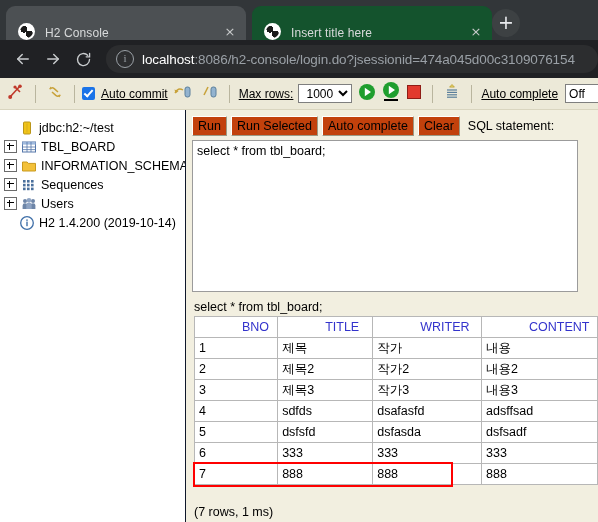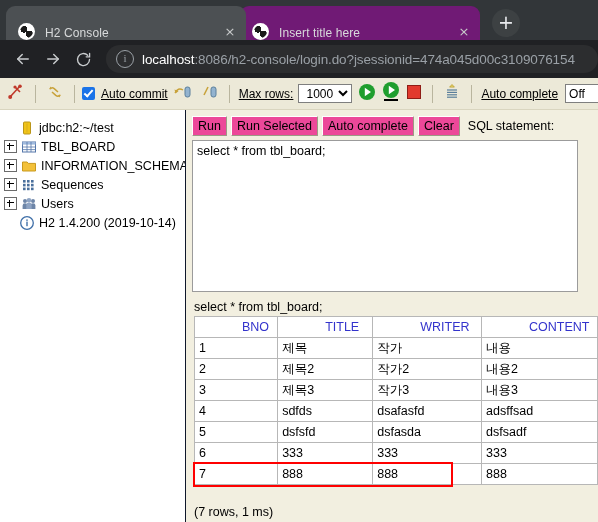--- a/index.html
+++ b/index.html
@@ -39,23 +39,23 @@
     box-sizing: border-box;
     padding: 0 8px 0 12px;
   }
   .tab.active {
     left: 6px;
     width: 240px;
     background: #4c5053;
     z-index: 3;
   }
   .tab.inactive {
-    left: 240px;
+    left: 252px;
     width: 240px;
-    background: #701a75;
+    background: #14532d;
     z-index: 2;
   }
   .tab-favicon {
     width: 17px;
     height: 17px;
     border-radius: 50%;
     background: #ffffff;
     flex: 0 0 auto;
     position: relative;
     margin-right: 10px;
@@ -273,21 +273,21 @@
   .btnrow {
     display: flex;
     align-items: center;
     gap: 4px;
     font-size: 12.5px;
     white-space: nowrap;
   }
   .h2btn {
     font-family: "Liberation Sans", sans-serif;
     font-size: 12.5px;
-    background: #ec4899;
+    background: #c2410c;
     border: 1px solid #9c9a84;
     border-top-color: #ffffff;
     border-left-color: #ffffff;
     padding: 2px 5px;
     color: #000;
     line-height: 14px;
   }
   .sqllabel { margin-left: 4px; color: #000; text-align: center; }
   .sqlarea {
     margin-top: 4px;

